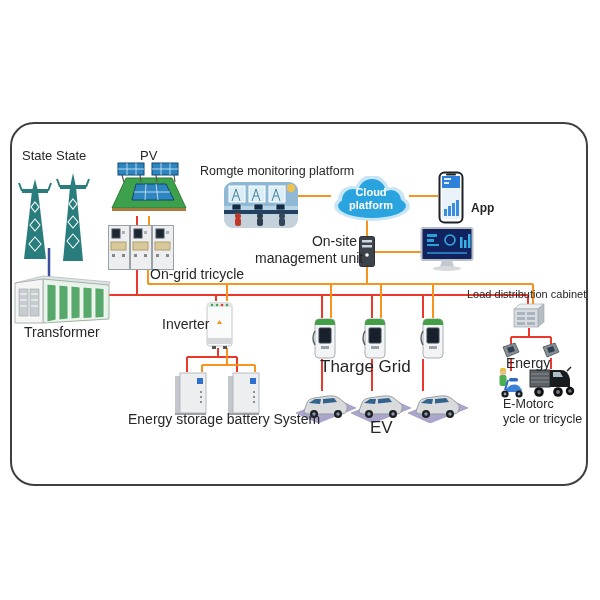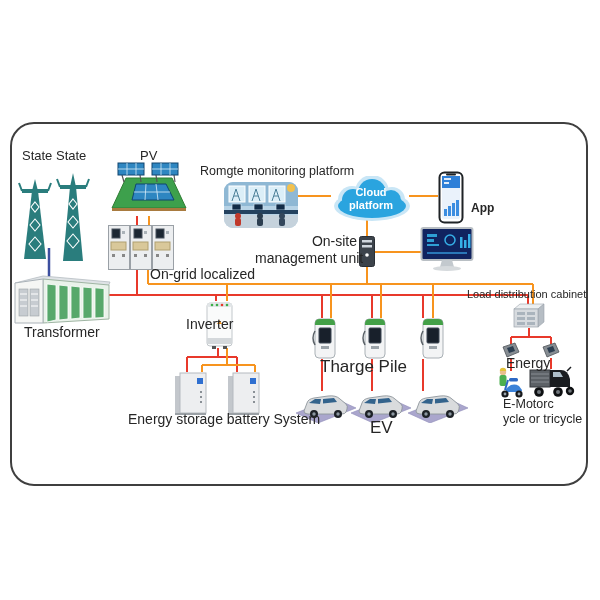--- a/index.html
+++ b/index.html
@@ -454,25 +454,25 @@
   <div class="lbl" style="left:140px;top:148px;font-size:13px;">PV</div>
   <div class="lbl" style="left:200px;top:164px;font-size:12.5px;">Romgte monitoring platform</div>
   <div class="lbl" style="left:471px;top:201px;font-size:12px;font-weight:bold;">App</div>
 
   <div class="lbl" style="left:255px;top:233px;width:102px;text-align:right;font-size:14px;">
     <span>On-site</span><br>
     <span>management unit</span>
   </div>
 
 
-  <div class="lbl" style="left:150px;top:266px;font-size:14px;">On-grid localized</div>
+  <div class="lbl" style="left:150px;top:266px;font-size:14px;">On-grid tricycle</div>
   <div class="lbl" style="left:24px;top:324px;font-size:14px;">Transformer</div>
-  <div class="lbl" style="left:162px;top:316px;font-size:14px;margin-left:24px;">Inverter</div>
+  <div class="lbl" style="left:162px;top:316px;font-size:14px;">Inverter</div>
   <div class="lbl" style="left:128px;top:411px;font-size:14px;">Energy storage battery System</div>
-  <div class="lbl" style="left:320px;top:357px;font-size:17px;">Tharge Pile</div>
+  <div class="lbl" style="left:320px;top:357px;font-size:17px;">Tharge Grid</div>
   <div class="lbl" style="left:370px;top:418px;font-size:17px;">EV</div>
   <div class="lbl" style="left:467px;top:288px;font-size:11px;">Load distribution cabinet</div>
   <div class="lbl" style="left:506px;top:355px;font-size:14px;">Energy</div>
 
   <div class="lbl" style="left:503px;top:397px;font-size:12.5px;">
     <span>E-Motorc</span><br>
     <span>ycle or tricycle</span>
   </div>
 
 </div>

